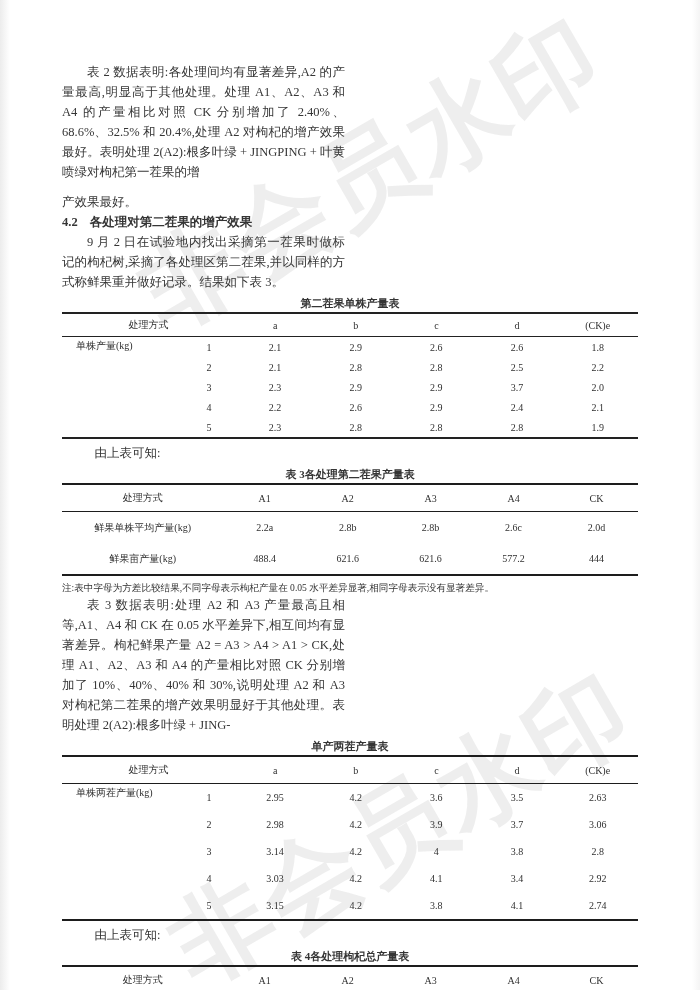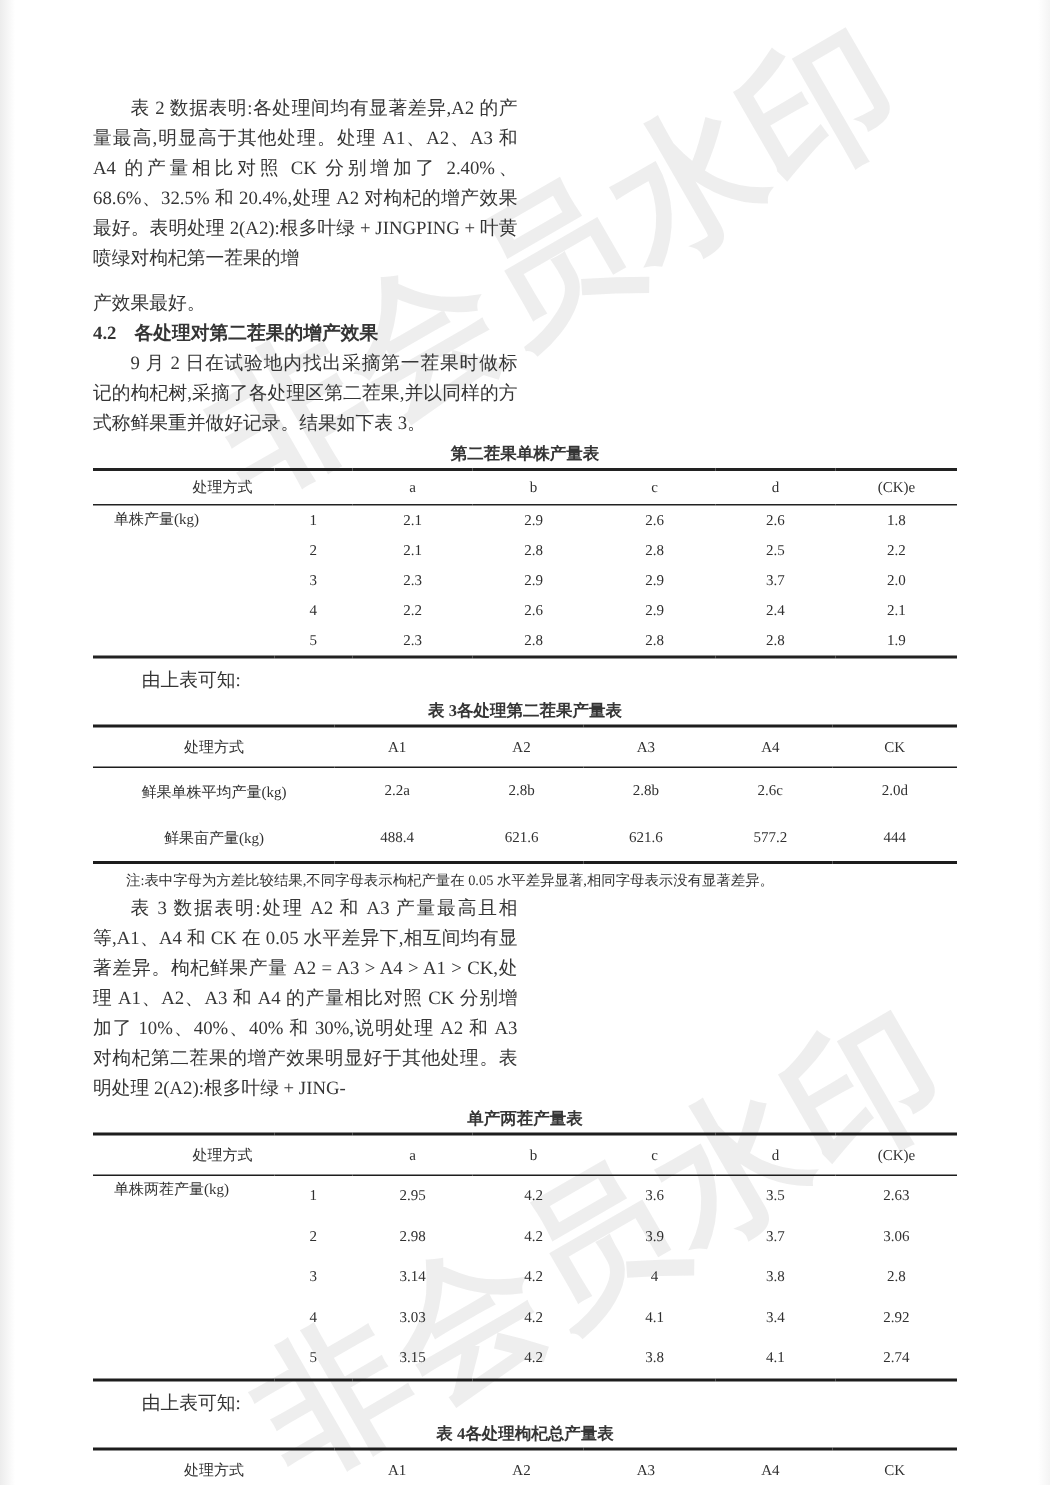--- a/index.html
+++ b/index.html
@@ -32,21 +32,21 @@
   table.t-a td{height:20px;}
   table.t-a tr.hdr td{height:22px;border-bottom:1.2px solid #222;}
   table.t-b{border-top:2.2px solid #1d1d1d;border-bottom:2.2px solid #1d1d1d;margin-top:1px;}
   table.t-b tr.hdr td{height:26px;border-bottom:1.6px solid #1d1d1d;}
   td.rowlabel{text-align:left;vertical-align:top;padding:2px 0 0 14px;}
   .t-3 td{height:31px;}
   .t-4 td{height:27px;}
   .t-tb td{height:27px;}
   .t-3 td.rowlabel2,.t-4 td.rowlabel2{text-align:center;vertical-align:middle;padding:0;}
   .known{font-size:12.5px;line-height:20px;margin:4px 0 2px 0;text-indent:2.6em;}
-  .note{font-size:9.6px;line-height:14px;margin-top:5px;color:#333;margin-left:22px;}
+  .note{font-size:9.6px;line-height:14px;margin-top:5px;color:#333;}
   .sec-gap{}
   .footer-line{text-align:right;font-size:12px;line-height:18px;margin-top:12px;}
 </style>
 </head>
 <body>
 
 <div class="page">
 
   <div class="wm wm1">非会员水印</div>
   <div class="wm wm2">非会员水印</div>

